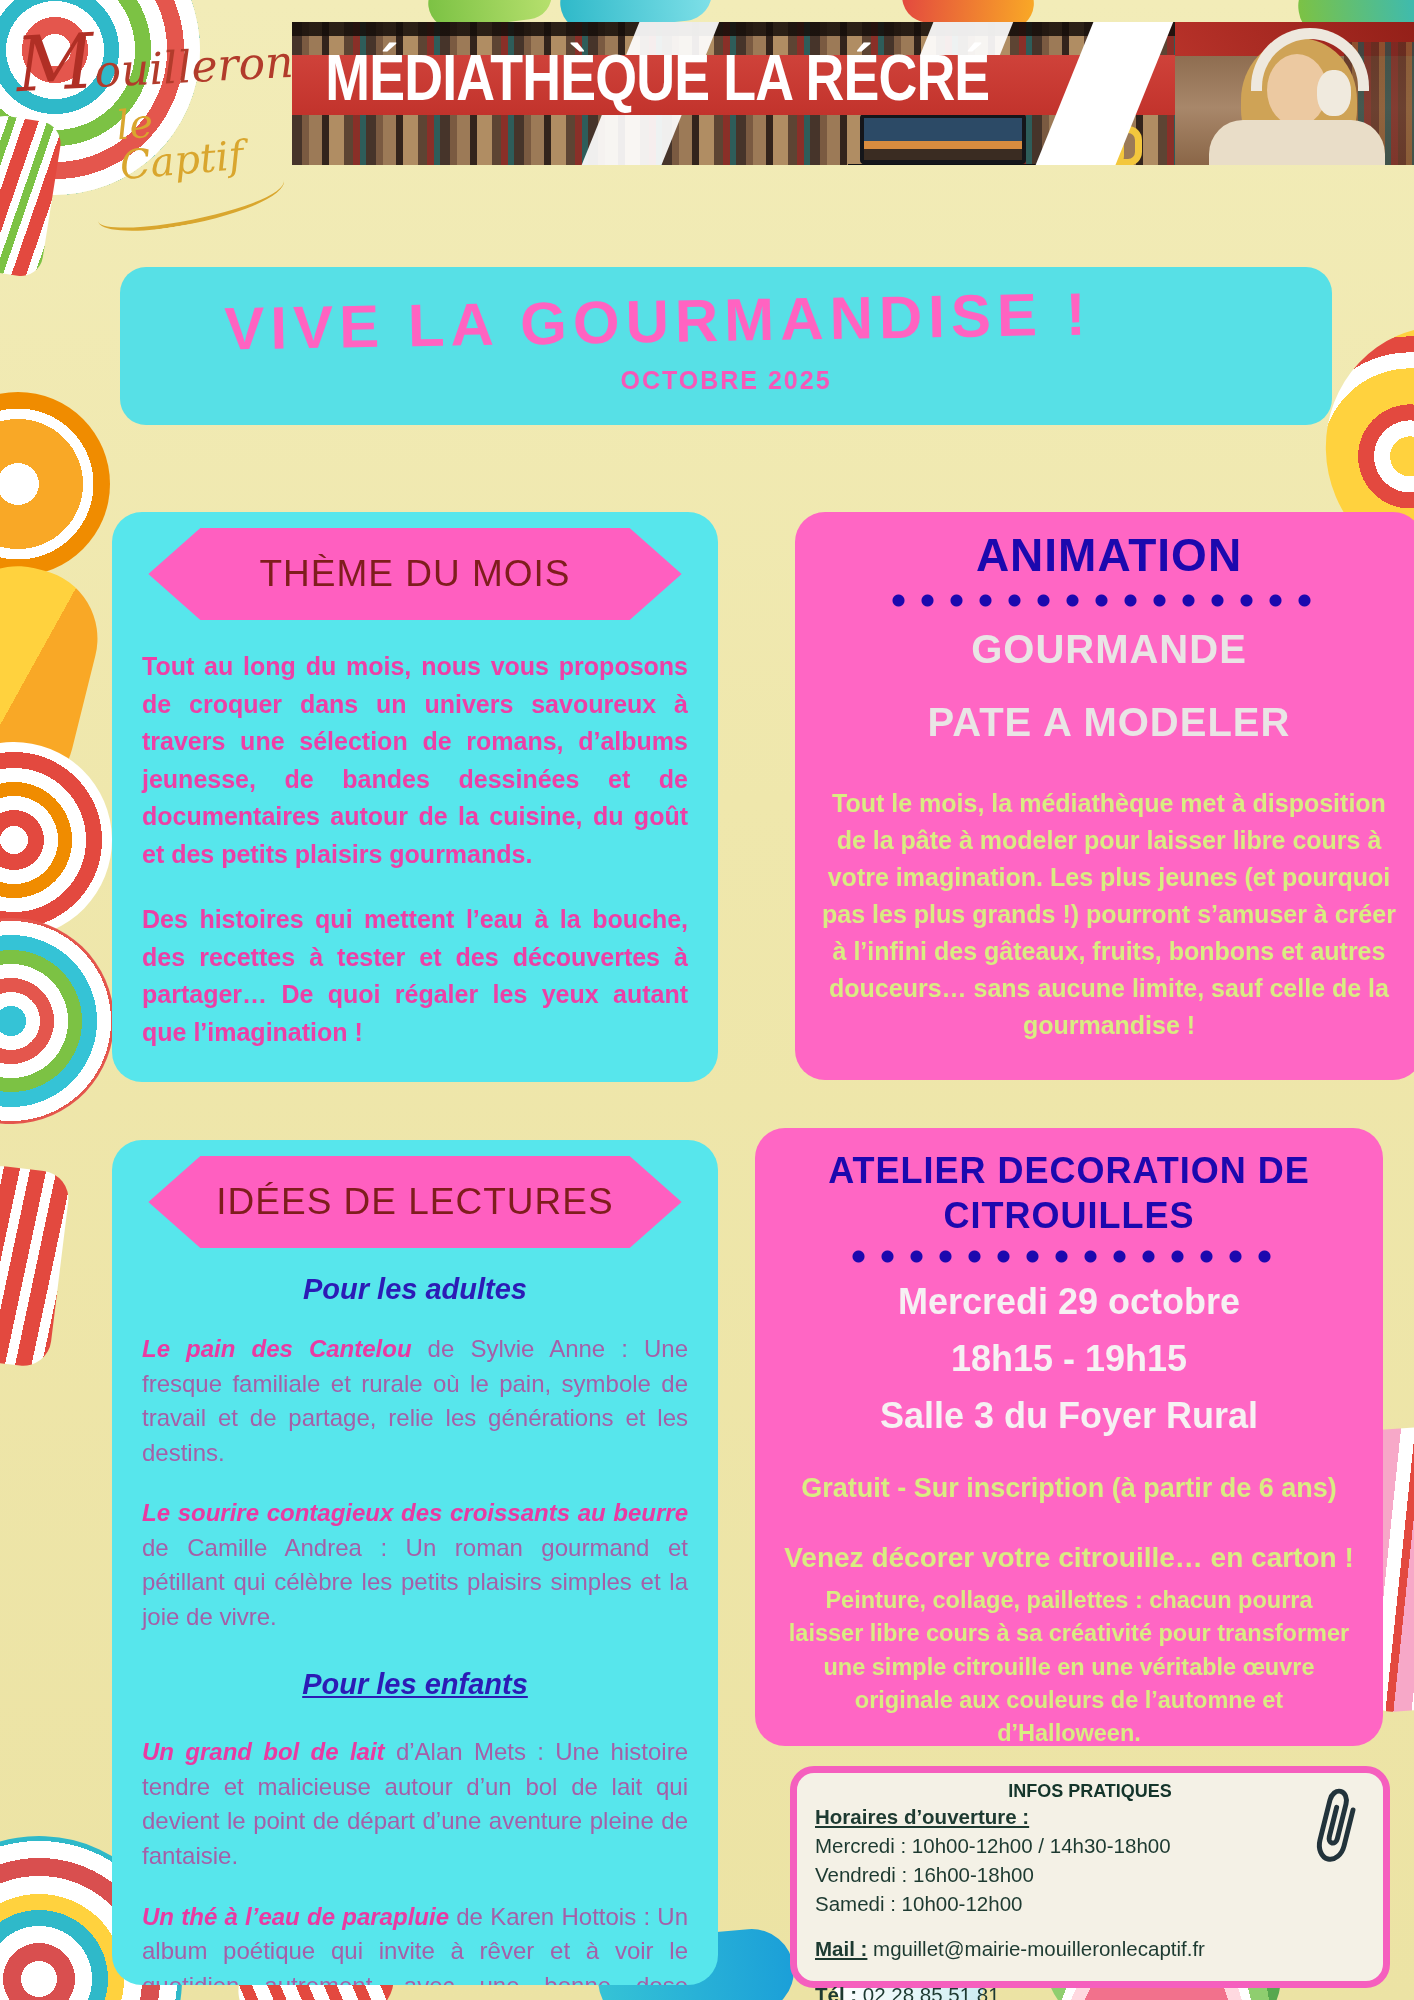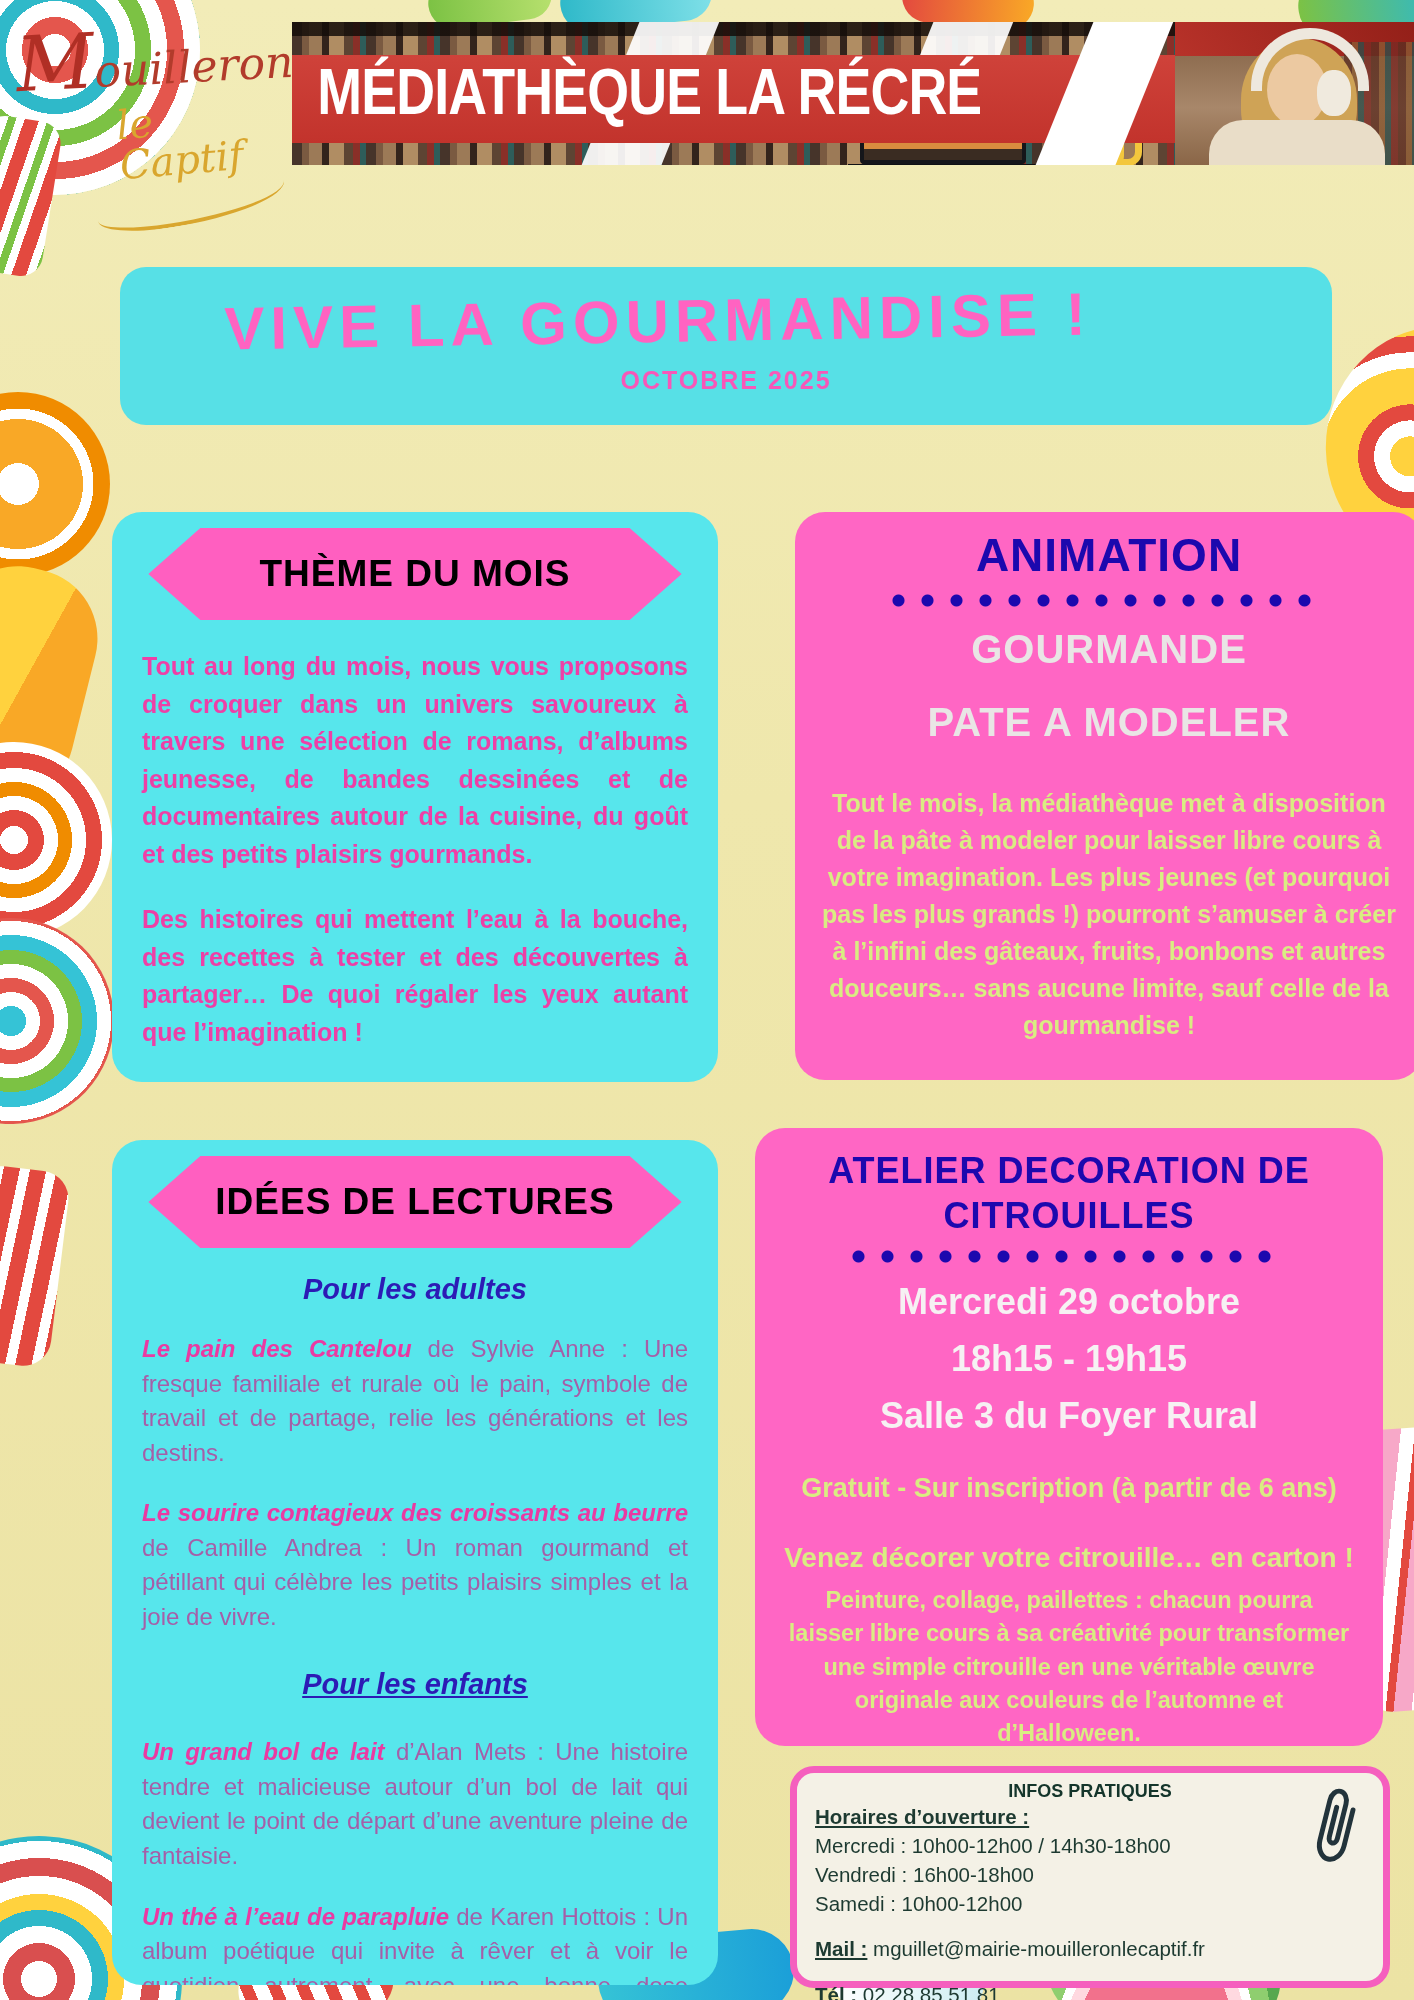--- a/index.html
+++ b/index.html
@@ -77,22 +77,22 @@
   .woman-curtain{position:absolute;right:0;top:0;width:239px;height:34px;
         background:linear-gradient(90deg,rgba(190,40,35,.85),rgba(150,25,20,.9));}
   .woman-books{position:absolute;right:0;top:20px;width:70px;height:123px;
         background:repeating-linear-gradient(90deg,#5d2f22 0 8px,#8a5a33 8px 14px,#2e4d4a 14px 20px,#7a2a24 20px 27px);opacity:.8;}
   .woman-hair{position:absolute;left:66px;top:16px;width:116px;height:124px;background:#cfa356;border-radius:50% 50% 42% 42%;}
   .woman-face{position:absolute;left:92px;top:32px;width:60px;height:72px;background:#ecc9a1;border-radius:50%;}
   .woman-headphones{position:absolute;left:76px;top:6px;width:96px;height:52px;
         border:11px solid #eee8de;border-bottom:none;border-radius:64px 64px 0 0;}
   .woman-earcup{position:absolute;left:142px;top:48px;width:34px;height:46px;background:#f0eade;border-radius:45%;}
   .woman-sweater{position:absolute;left:34px;top:98px;width:176px;height:46px;background:#e9ddc8;border-radius:34px 34px 0 0;}
-  .red-band{position:absolute;left:0;top:33px;height:88px;right:239px;z-index:5;
-        background:linear-gradient(180deg,#cf423a 0,#c2332c 100%);display:flex;align-items:flex-start;}
+  .red-band{position:absolute;left:0;top:33px;height:60px;right:239px;z-index:5;
+        background:linear-gradient(180deg,#cf423a 0,#c2332c 100%);display:flex;align-items:flex-end;padding-left:8px;}
   .band-text{color:#ffffff;font-weight:800;font-size:64px;letter-spacing:-1px;
         transform:scaleX(.84);transform-origin:left center;white-space:nowrap;padding-left:30px;}
 
   
   .hero{position:absolute;left:120px;top:267px;width:1212px;height:158px;border-radius:26px;
         background:#57e0e6;z-index:2;text-align:center;}
   .hero-title{margin-top:20px;transform:translateX(-68px) rotate(-1deg);
         color:#ff63c1;font-size:60px;font-weight:800;letter-spacing:6px;white-space:nowrap;}
   .hero-subtitle{margin-top:10px;color:#f757b8;font-size:25px;font-weight:800;letter-spacing:2px;}
 
@@ -101,21 +101,21 @@
   .cyan-box{background:#57e6ec;}
   .pink-box{background:#ff66c4;text-align:center;}
   .theme-box{left:112px;top:512px;width:606px;height:570px;}
   .animation-box{left:795px;top:512px;width:628px;height:568px;}
   .lectures-box{left:112px;top:1140px;width:606px;height:845px;}
   .atelier-box{left:755px;top:1128px;width:628px;height:618px;}
 
   .ribbon{width:88%;height:92px;margin:16px auto 0;background:#ff5fc0;
         clip-path:polygon(0 50%,52px 0,calc(100% - 52px) 0,100% 50%,calc(100% - 52px) 100%,52px 100%);
         display:flex;align-items:center;justify-content:center;}
-  .ribbon span{color:#000000;font-size:37px;font-weight:700;letter-spacing:1px;}
+  .ribbon span{color:#7f1d1d;font-size:37px;font-weight:400;letter-spacing:1px;}
 
   .theme-p{margin:28px 30px 0;color:#ee3fa6;font-size:25px;font-weight:700;
         text-align:justify;line-height:1.5;}
 
   .pink-title{margin:16px 10px 0;color:#1c08ae;font-size:46px;font-weight:800;letter-spacing:1px;}
   .pink-title.small{font-size:36px;margin-top:0;line-height:1.25;}
   .atelier-box .first{margin-top:20px;}
   .dots{height:13px;width:435px;margin:12px auto 0;background-repeat:repeat-x;
         background-image:radial-gradient(circle at 6.5px 6.5px,#1c08ae 5.5px,transparent 6.5px);
         background-size:29px 13px;}

